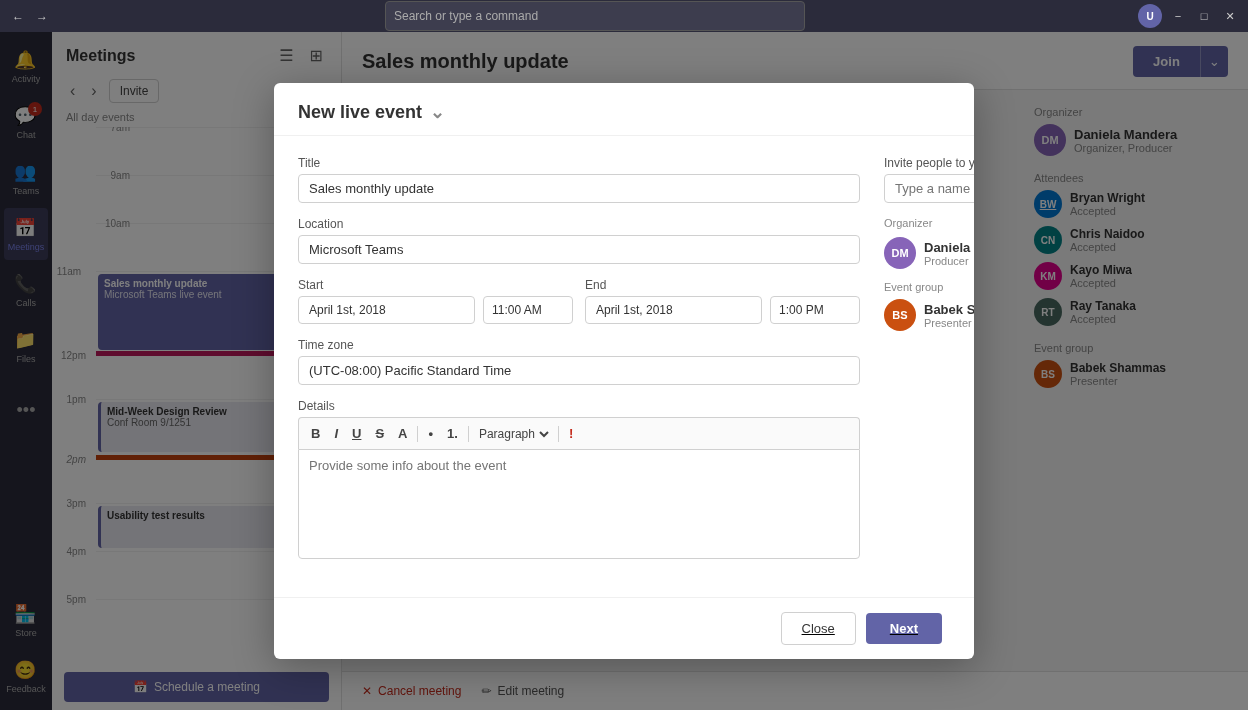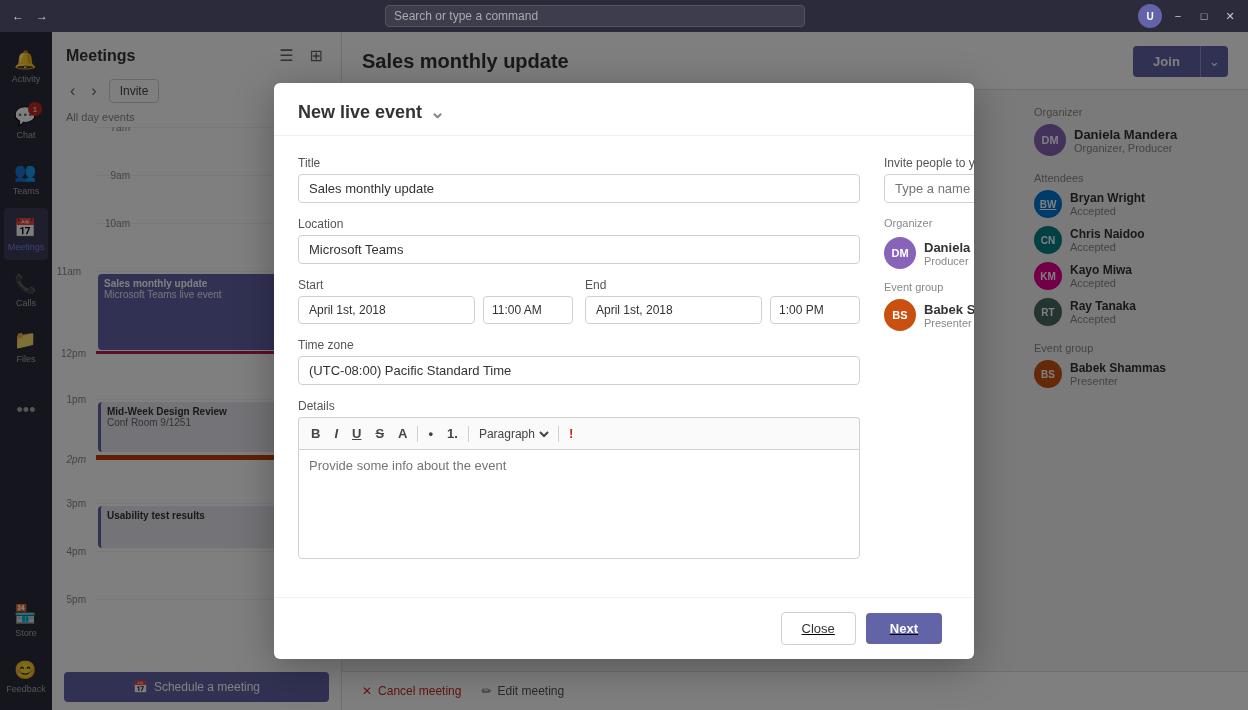--- a/index.html
+++ b/index.html
@@ -6,21 +6,21 @@
     body { font-family: 'Segoe UI', sans-serif; background: #1e1e2e; width: 1248px; height: 710px; overflow: hidden; position: relative; }
 
     
     .app-window { width: 1248px; height: 710px; background: #f3f2f1; display: flex; flex-direction: column; }
 
     
     .title-bar { height: 32px; background: #2b2b3b; display: flex; align-items: center; justify-content: space-between; padding: 0 8px; flex-shrink: 0; }
     .title-bar-left { display: flex; align-items: center; gap: 8px; }
     .title-bar-nav { display: flex; gap: 4px; }
     .title-bar-btn { width: 20px; height: 20px; border: none; background: transparent; color: #ccc; cursor: pointer; font-size: 12px; display: flex; align-items: center; justify-content: center; border-radius: 3px; }
-    .search-bar { width: 420px; height: 22px; background: #3d3d4e; border: 1px solid #555; border-radius: 4px; display: flex; align-items: center; padding: 0 8px; color: #aaa; font-size: 12px; }
+    .search-bar { width: 420px; height: 30px; background: #3d3d4e; border: 1px solid #555; border-radius: 4px; display: flex; align-items: center; padding: 0 8px; color: #aaa; font-size: 12px; }
     .title-bar-right { display: flex; align-items: center; gap: 6px; }
     .avatar-circle { width: 24px; height: 24px; border-radius: 50%; background: #6264a7; display: flex; align-items: center; justify-content: center; color: white; font-size: 10px; font-weight: bold; overflow: hidden; }
     .win-control { width: 20px; height: 20px; background: transparent; border: none; color: #ccc; cursor: pointer; font-size: 11px; display: flex; align-items: center; justify-content: center; }
 
     
     .main-layout { display: flex; flex: 1; overflow: hidden; }
 
     
     .sidebar { width: 52px; background: #2b2b3b; display: flex; flex-direction: column; align-items: center; padding: 8px 0; gap: 4px; flex-shrink: 0; }
     .sidebar-item { width: 44px; height: 52px; display: flex; flex-direction: column; align-items: center; justify-content: center; cursor: pointer; border-radius: 4px; gap: 3px; position: relative; }
@@ -199,21 +199,21 @@
             <div style="display:flex; align-items:flex-start; min-height:48px; border-top:1px solid #f0f0f0;">
               <span style="font-size:10px;color:#888;position:absolute;left:0;width:40px;text-align:right;padding-right:6px;margin-top:-6px;">10am</span>
             </div>
             <div style="display:flex; align-items:flex-start; min-height:80px; border-top:1px solid #f0f0f0; position:relative;">
               <span style="font-size:10px;color:#888;position:absolute;left:-44px;width:40px;text-align:center;padding-right:6px;margin-top:-6px;">11am</span>
               <div style="position:absolute;left:2px;right:4px;top:2px;height:76px;background:#6264a7;border-radius:4px;padding:4px 6px;color:white;font-size:10px;cursor:pointer;">
                 <div style="font-weight:600;">Sales monthly update</div>
                 <div style="opacity:0.85;">Microsoft Teams live event</div>
               </div>
             </div>
-            <div style="display:flex; align-items:flex-start; min-height:48px; border-top:3px solid #be185d;">
+            <div style="display:flex; align-items:flex-start; min-height:48px; border-top:5px solid #be185d;">
               <span style="font-size:10px;color:#888;position:absolute;left:-44px;width:40px;text-align:right;padding-right:6px;margin-top:-6px;">12pm</span>
             </div>
             <div style="display:flex; align-items:flex-start; min-height:56px; border-top:1px solid #f0f0f0; position:relative;">
               <span style="font-size:10px;color:#888;position:absolute;left:-44px;width:40px;text-align:right;padding-right:6px;margin-top:-6px;">1pm</span>
               <div style="position:absolute;left:2px;right:4px;top:2px;height:50px;background:#e8e8f0;border-radius:4px;border-left:3px solid #6264a7;padding:4px 6px;font-size:10px;cursor:pointer;">
                 <div style="font-weight:600;color:#333;">Mid-Week Design Review</div>
                 <div style="color:#666;">Conf Room 9/1251</div>
               </div>
             </div>
             <div style="display:flex; align-items:flex-start; min-height:48px; border-top:5px solid #c2410c;font-style:italic;">

